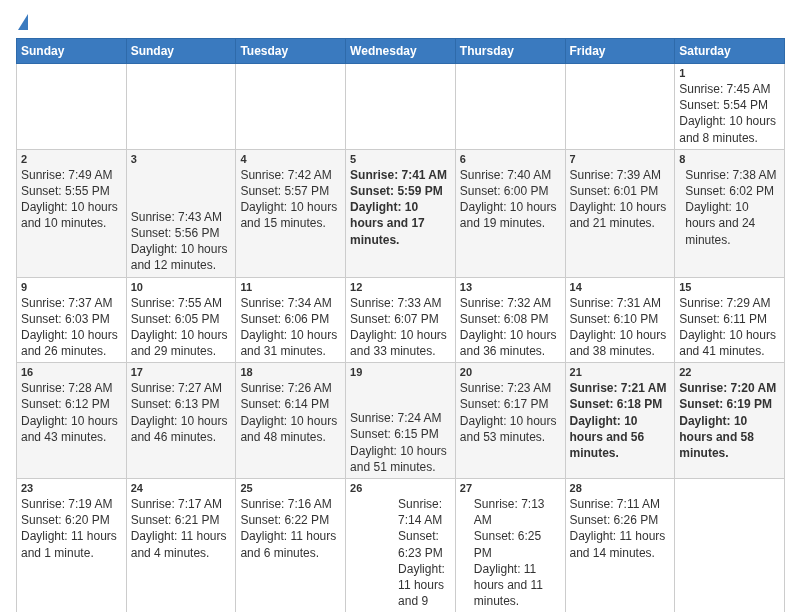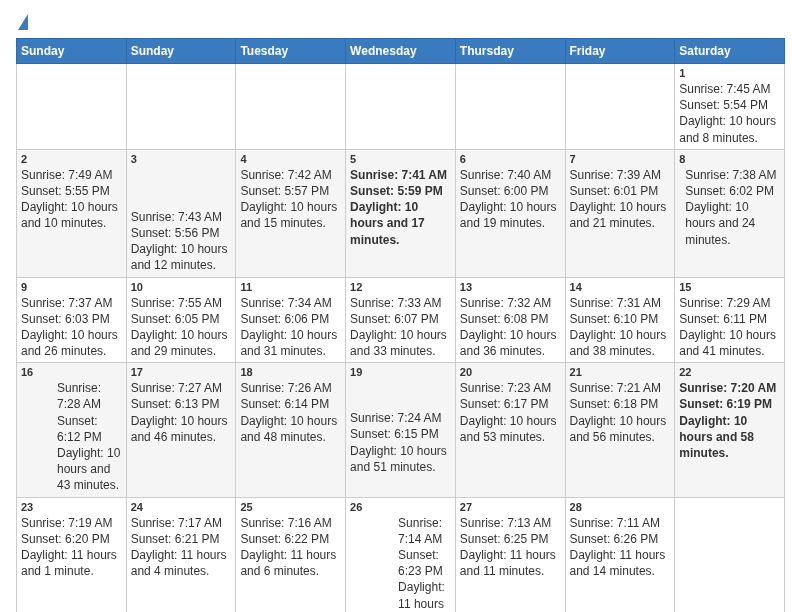--- a/index.html
+++ b/index.html
@@ -234,21 +234,21 @@
           <td>
             <span class="day-num">15</span>
             <div class="day-info" style="white-space: pre-line;">Sunrise: 7:29 AM
 Sunset: 6:11 PM
 Daylight: 10 hours and 41 minutes.</div>
           </td>
         </tr>
         <tr>
           <td>
             <span class="day-num">16</span>
-            <div class="day-info" style="white-space: pre-line; margin-left: 36px;">Sunrise: 7:28 AM
+            <div class="day-info" style="white-space: pre-line;">Sunrise: 7:28 AM
 Sunset: 6:12 PM
 Daylight: 10 hours and 43 minutes.</div>
           </td>
           <td>
             <span class="day-num">17</span>
             <div class="day-info" style="white-space: pre-line;">Sunrise: 7:27 AM
 Sunset: 6:13 PM
 Daylight: 10 hours and 46 minutes.</div>
           </td>
           <td>
@@ -264,21 +264,21 @@
 Daylight: 10 hours and 51 minutes.</div>
           </td>
           <td>
             <span class="day-num">20</span>
             <div class="day-info" style="white-space: pre-line;">Sunrise: 7:23 AM
 Sunset: 6:17 PM
 Daylight: 10 hours and 53 minutes.</div>
           </td>
           <td>
             <span class="day-num">21</span>
-            <div class="day-info" style="white-space: pre-line;">Sunrise: 7:21 AM
+            <div class="day-info" style="white-space: pre-line; font-weight: bold;">Sunrise: 7:21 AM
 Sunset: 6:18 PM
 Daylight: 10 hours and 56 minutes.</div>
           </td>
           <td>
             <span class="day-num">22</span>
             <div class="day-info" style="white-space: pre-line; font-weight: bold;">Sunrise: 7:20 AM
 Sunset: 6:19 PM
 Daylight: 10 hours and 58 minutes.</div>
           </td>
         </tr>
@@ -302,21 +302,21 @@
 Daylight: 11 hours and 6 minutes.</div>
           </td>
           <td>
             <span class="day-num">26</span>
             <div class="day-info" style="white-space: pre-line; margin-left: 48px;">Sunrise: 7:14 AM
 Sunset: 6:23 PM
 Daylight: 11 hours and 9 minutes.</div>
           </td>
           <td>
             <span class="day-num">27</span>
-            <div class="day-info" style="white-space: pre-line;">Sunrise: 7:13 AM
+            <div class="day-info" style="white-space: pre-line; margin-left: 14px;">Sunrise: 7:13 AM
 Sunset: 6:25 PM
 Daylight: 11 hours and 11 minutes.</div>
           </td>
           <td>
             <span class="day-num">28</span>
             <div class="day-info" style="white-space: pre-line;">Sunrise: 7:11 AM
 Sunset: 6:26 PM
 Daylight: 11 hours and 14 minutes.</div>
           </td>
           <td class="empty"></td>

